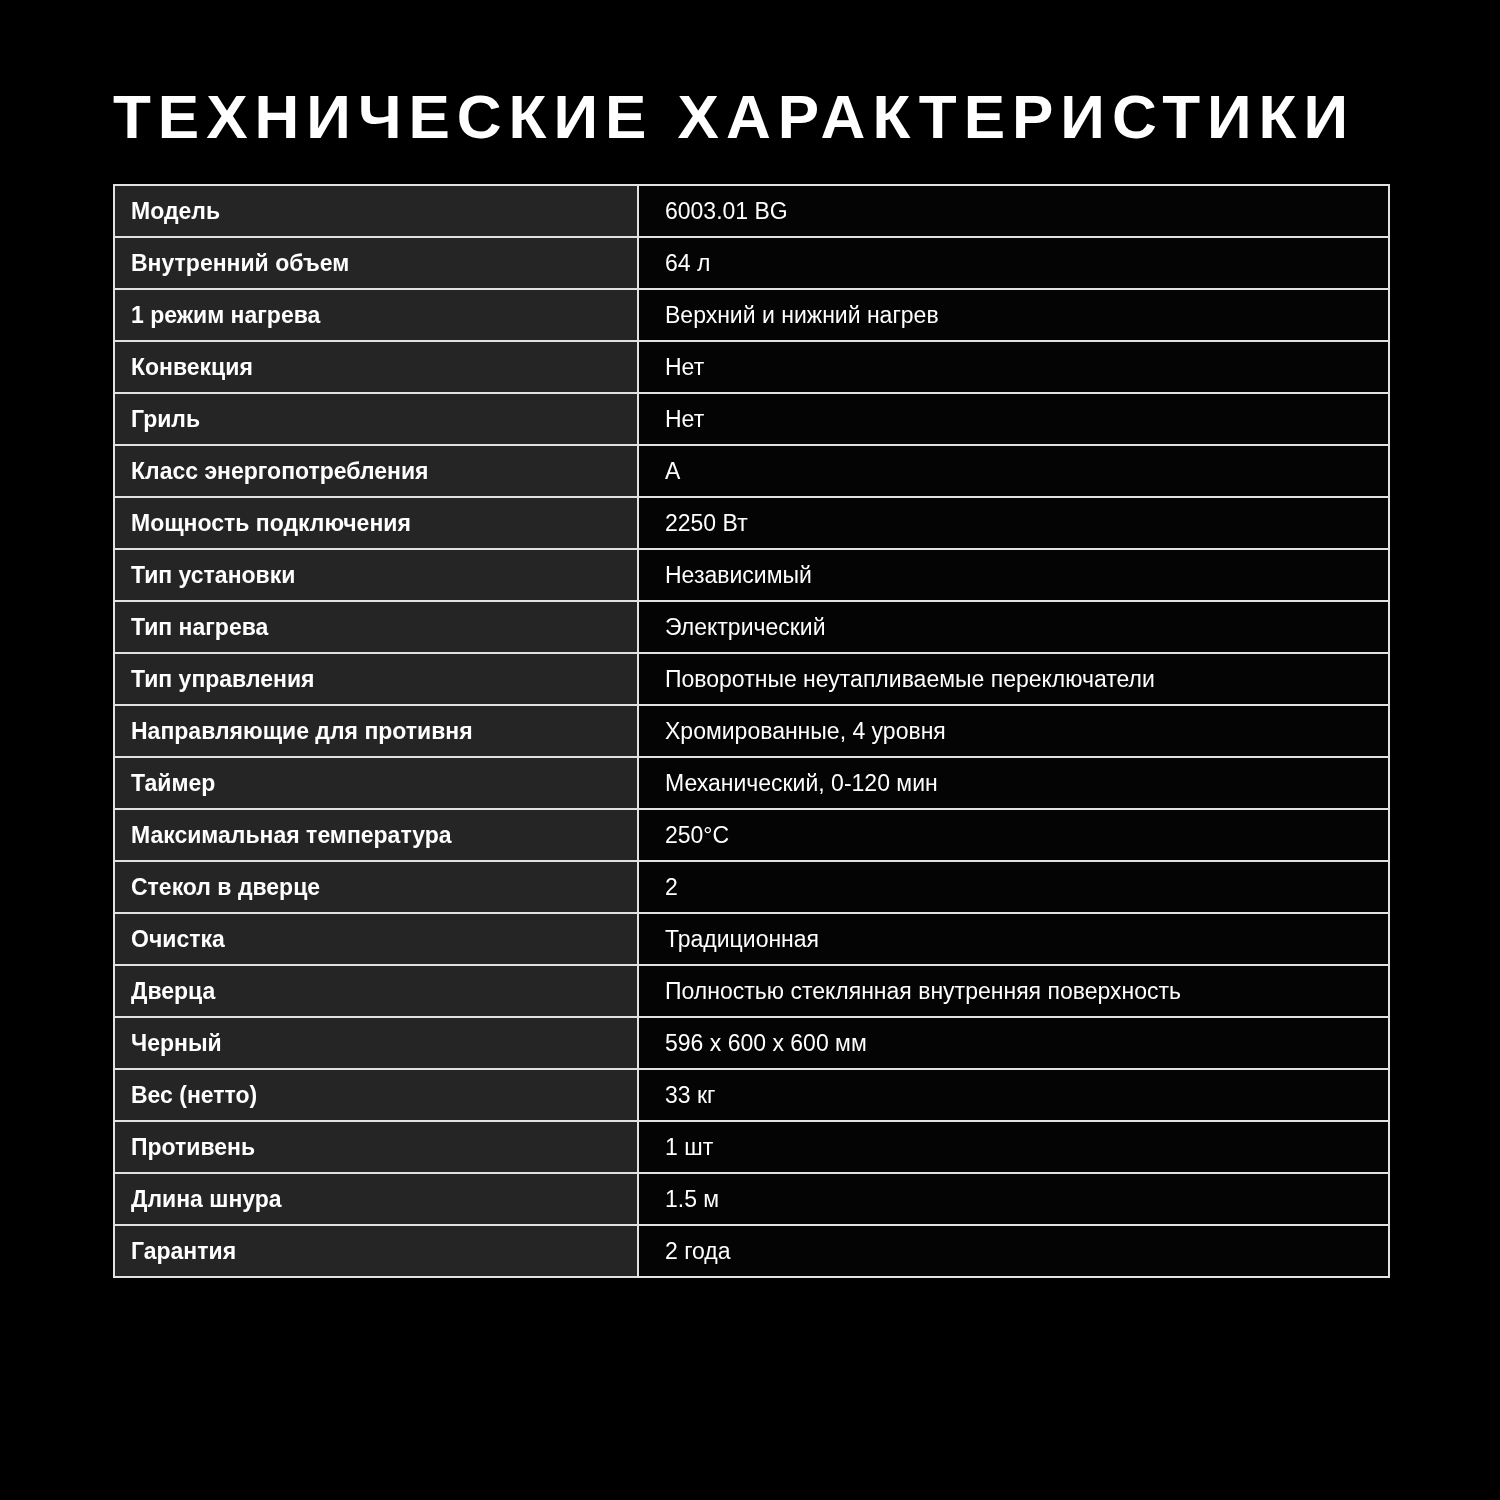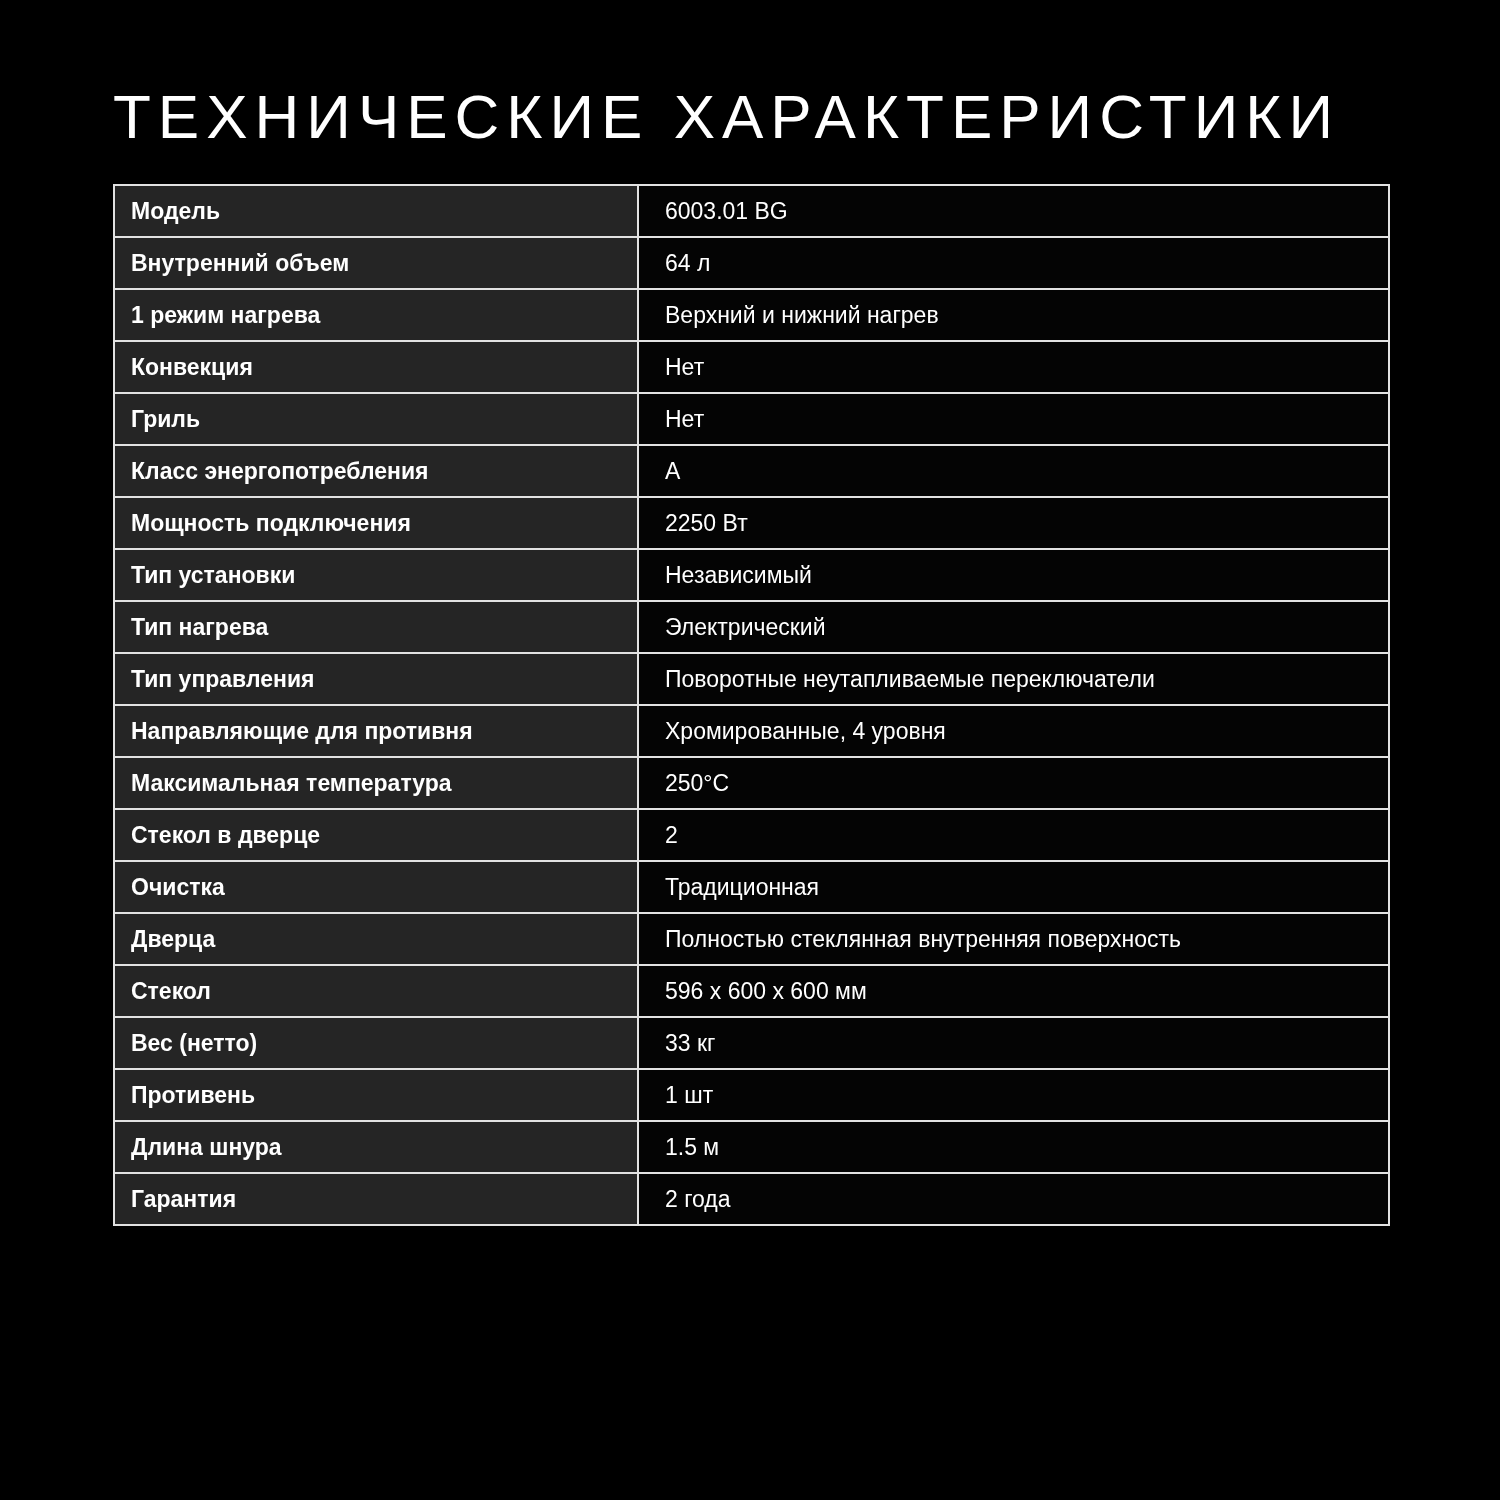--- a/index.html
+++ b/index.html
@@ -21,21 +21,21 @@
   .sheet {
     position: absolute;
     left: 113px;
     top: 0;
     width: 1277px;
   }
   h1.page-title {
     margin: 86px 0 0 0;
     font-size: 62px;
     line-height: 1;
-    font-weight: 400;
+    font-weight: 700;
     letter-spacing: 7px;
     white-space: nowrap;
     color: var(--text);
   }
   table.spec-table {
     margin-top: 36px;
     width: 1277px;
     border-collapse: collapse;
     table-layout: fixed;
   }
@@ -118,20 +118,24 @@
   <tr>
     <td class="label">Тип управления</td>
     <td class="value">Поворотные неутапливаемые переключатели</td>
   </tr>
 
   <tr>
     <td class="label">Направляющие для противня</td>
     <td class="value">Хромированные, 4 уровня</td>
   </tr>
 
+  <tr>
+    <td class="label">Таймер</td>
+    <td class="value">Механический, 0-120 мин</td>
+  </tr>
 
   <tr>
     <td class="label">Максимальная температура</td>
     <td class="value">250°C</td>
   </tr>
 
   <tr>
     <td class="label">Стекол в дверце</td>
     <td class="value">2</td>
   </tr>
@@ -140,21 +144,21 @@
     <td class="label">Очистка</td>
     <td class="value">Традиционная</td>
   </tr>
 
   <tr>
     <td class="label">Дверца</td>
     <td class="value">Полностью стеклянная внутренняя поверхность</td>
   </tr>
 
   <tr>
-    <td class="label">Стекол</td>
+    <td class="label">Черный</td>
     <td class="value">596 x 600 x 600 мм</td>
   </tr>
 
 
   <tr>
     <td class="label">Вес (нетто)</td>
     <td class="value">33 кг</td>
   </tr>
 
 

